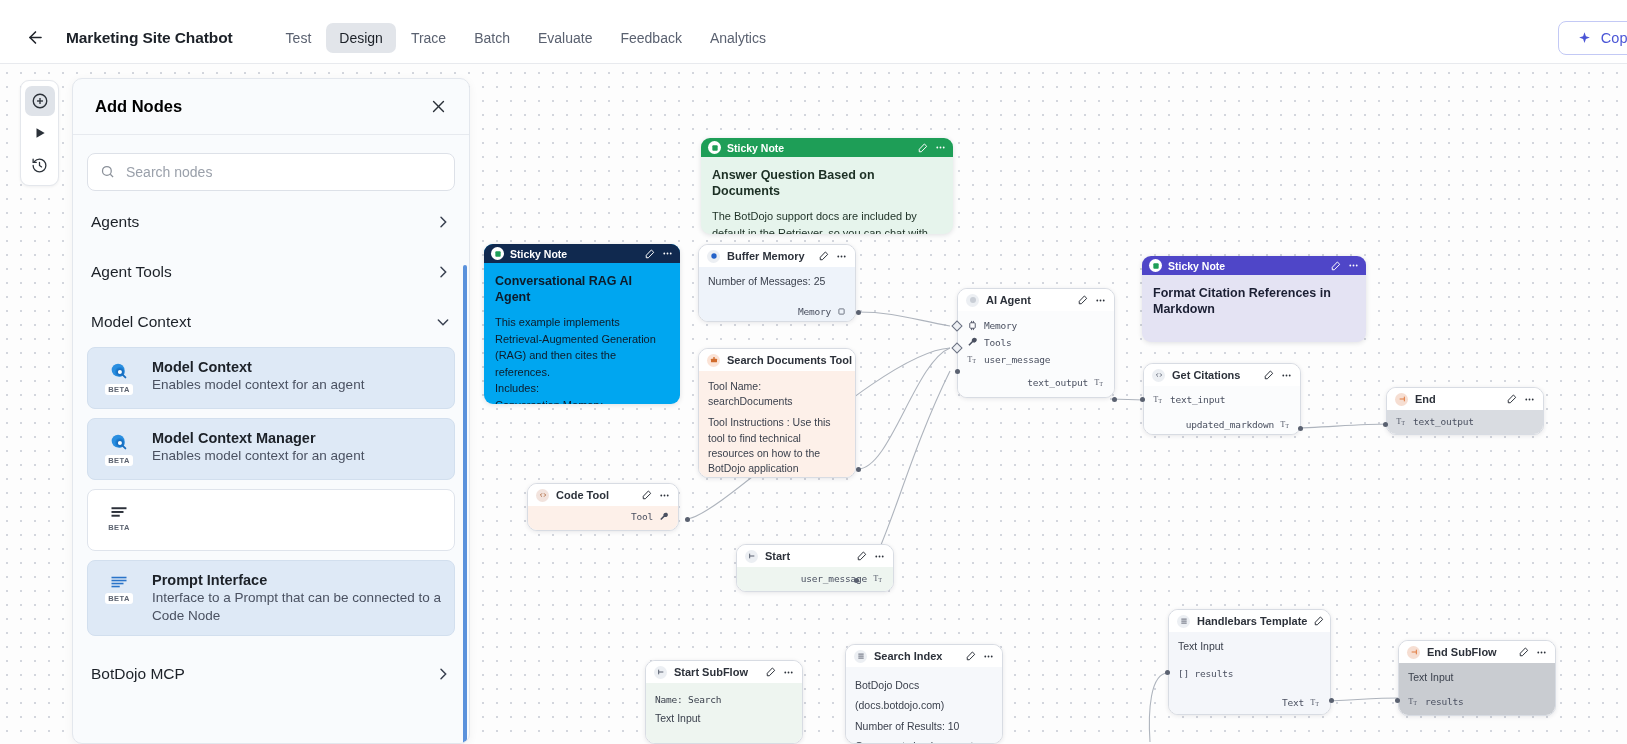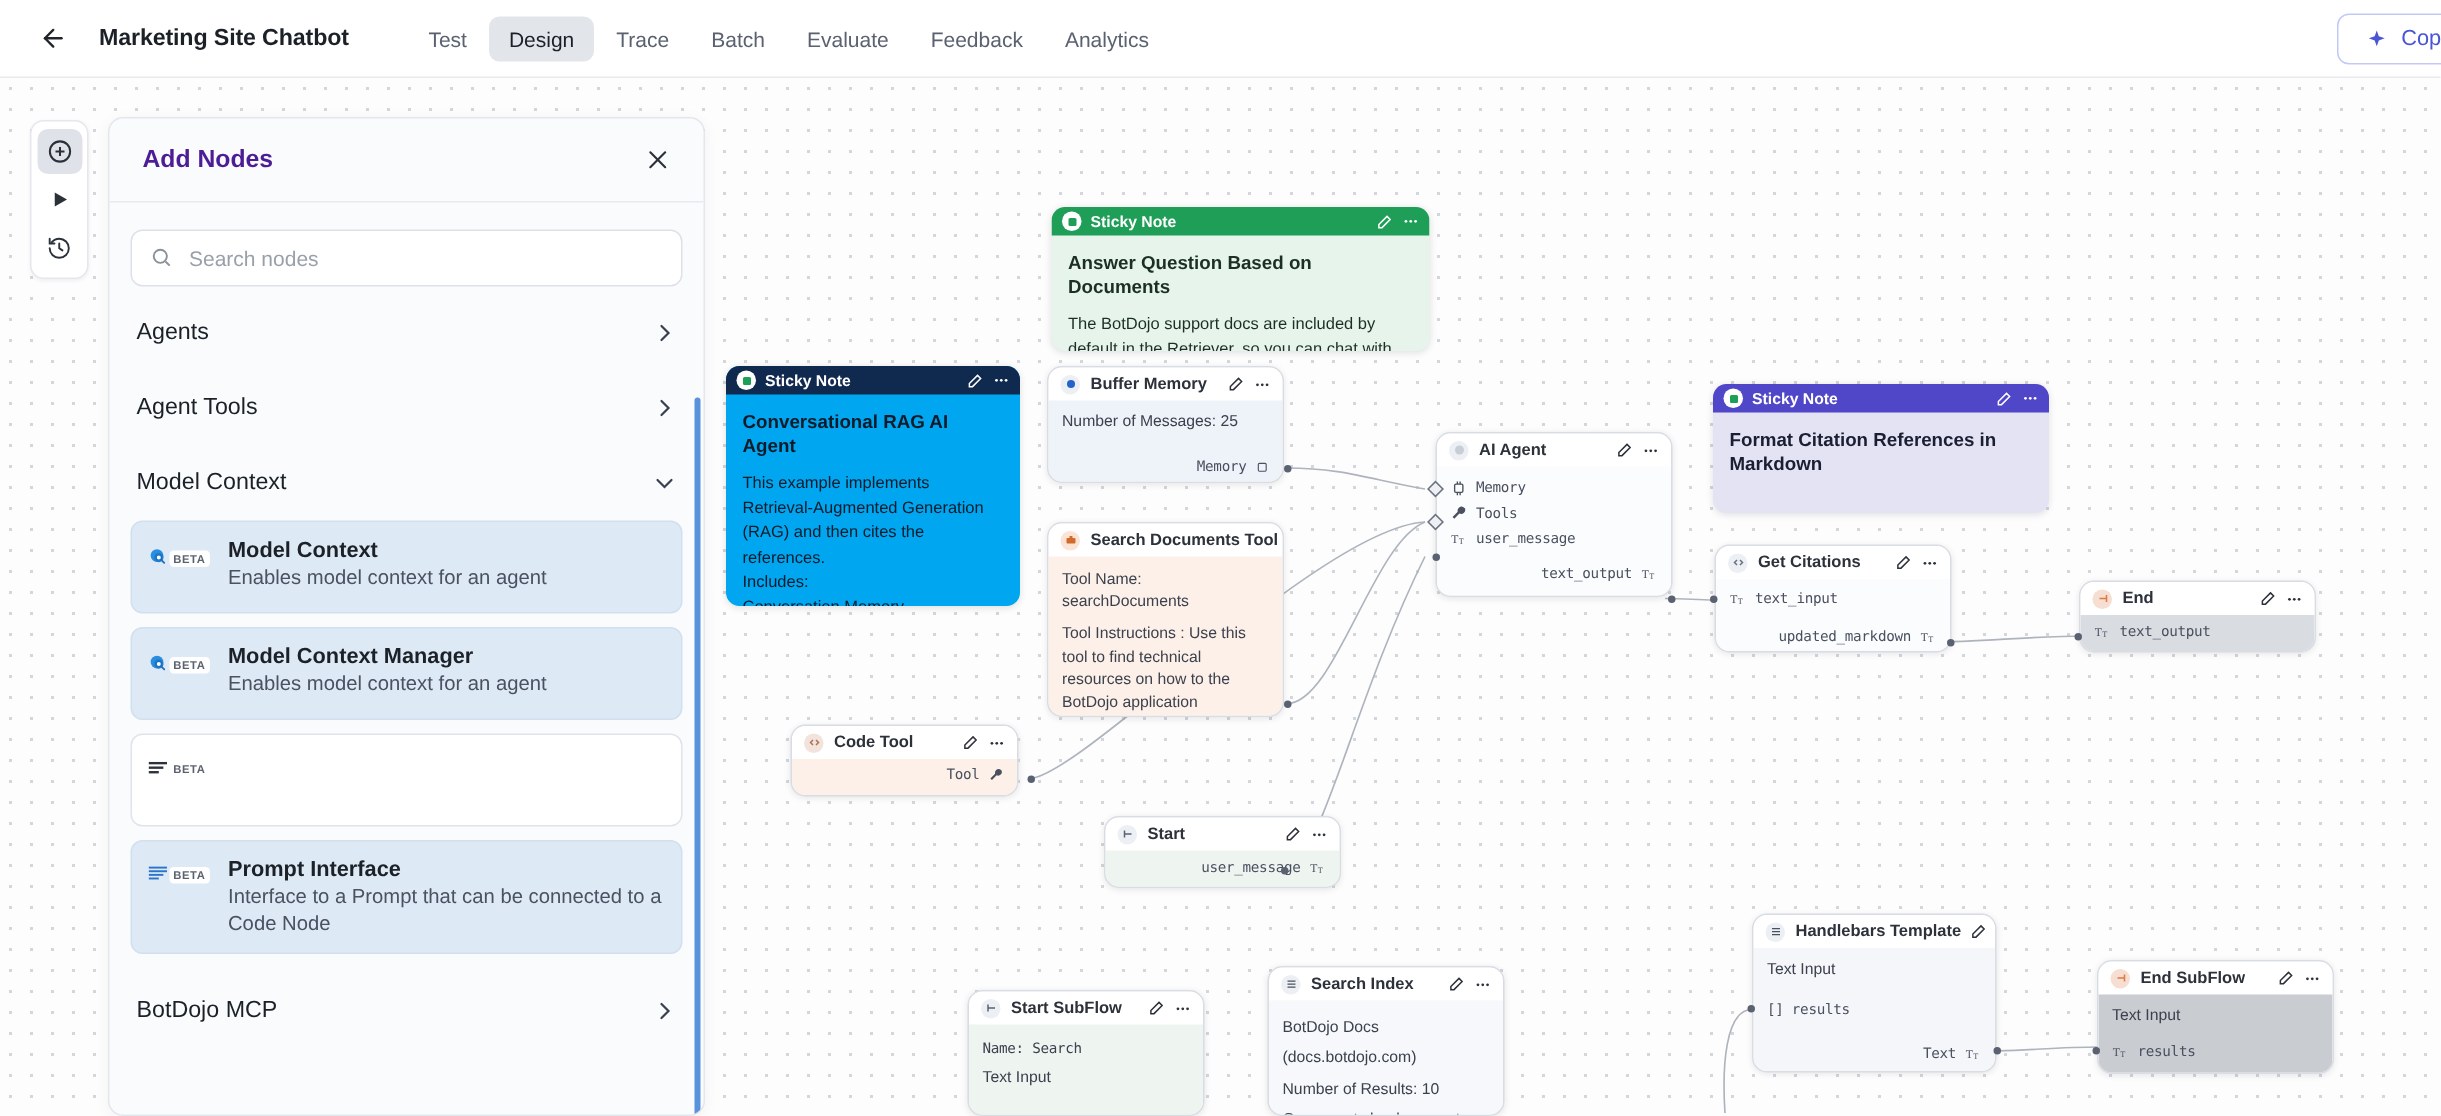--- a/index.html
+++ b/index.html
@@ -5,21 +5,21 @@
   * { box-sizing: border-box; margin: 0; padding: 0; }
   html, body {
     width: 1627px; height: 744px;
     font-family: "Liberation Sans", sans-serif;
     background: #ffffff;
     overflow: hidden;
   }
 
   
   .topbar {
-    position: absolute; left: 0; top: 0; width: 1627px; height: 52px;
+    position: absolute; left: 0; top: 12px; width: 1627px; height: 52px;
     background: #ffffff; border-bottom: 1px solid #e8eaee;
     display: flex; align-items: center; z-index: 40;
   }
   .back-btn {
     width: 34px; height: 34px; margin-left: 18px;
     display: flex; align-items: center; justify-content: center;
     border-radius: 6px; cursor: pointer; color: #20242b;
   }
   .proj-title {
     margin-left: 14px; font-size: 15.5px; font-weight: 700; color: #1c2128;
@@ -67,21 +67,21 @@
   .panel {
     position: absolute; left: 72px; top: 26px; width: 398px; height: 666px;
     background: #f9fbfd; border: 1px solid #e3e7ed; border-radius: 10px;
     z-index: 28; overflow: hidden;
     box-shadow: 0 2px 10px rgba(20,25,40,.05);
   }
   .panel-head {
     height: 56px; display: flex; align-items: center; justify-content: space-between;
     padding: 0 22px; border-bottom: 1px solid #e7eaef;
   }
-  .panel-title { font-size: 16.5px; font-weight: 600; color: #4c1d95; }
+  .panel-title { font-size: 16.5px; font-weight: 600; color: #000000; }
   .panel-close { cursor: pointer; color: #2b3139; display: flex; }
   .panel-body { height: 610px; overflow: hidden; position: relative; padding: 0 14px; }
 
   .searchwrap { margin: 18px 0 6px 0; position: relative; }
   .searchwrap svg { position: absolute; left: 13px; top: 11px; color: #8a9099; }
   .search-input {
     width: 100%; height: 38px; border: 1px solid #dde1e8; border-radius: 8px;
     background: #fff; padding: 0 12px 0 38px; font-size: 14px; color: #1c2128;
     font-family: "Liberation Sans", sans-serif; outline: none;
   }
@@ -97,21 +97,21 @@
     font-size: 14px; line-height: 1.45; color: #3a4150; padding: 0 8px 12px 8px;
   }
 
   .nodecard {
     display: flex; align-items: flex-start; gap: 12px;
     border: 1px solid #dfe4ec; border-radius: 8px;
     padding: 10px 12px 10px 10px; margin-bottom: 9px; cursor: pointer;
     background: #fff; min-height: 62px;
   }
   .nodecard.tinted { background: #dee9f6; border-color: #d2dfee; }
-  .nc-iconwrap { width: 42px; flex: 0 0 42px; display: flex; flex-direction: row; align-items: center; padding-top: 2px; }
+  .nc-iconwrap { width: 42px; flex: 0 0 42px; display: flex; flex-direction: column; align-items: center; padding-top: 2px; }
   .nc-beta {
     font-size: 7.5px; letter-spacing: .4px; color: #5c6370; background: #fff;
     border-radius: 3px; padding: 1px 3px; margin-top: 2px; font-weight: 600;
   }
   .nc-text { flex: 1; padding-top: 1px; }
   .nc-title { font-size: 14.5px; font-weight: 600; color: #1c2128; }
   .nc-sub { font-size: 13.5px; color: #4a5161; line-height: 1.35; margin-top: 1px; }
 
   .panel-scrollbar {
     position: absolute; right: 2px; top: 130px; width: 4px; height: 500px;

